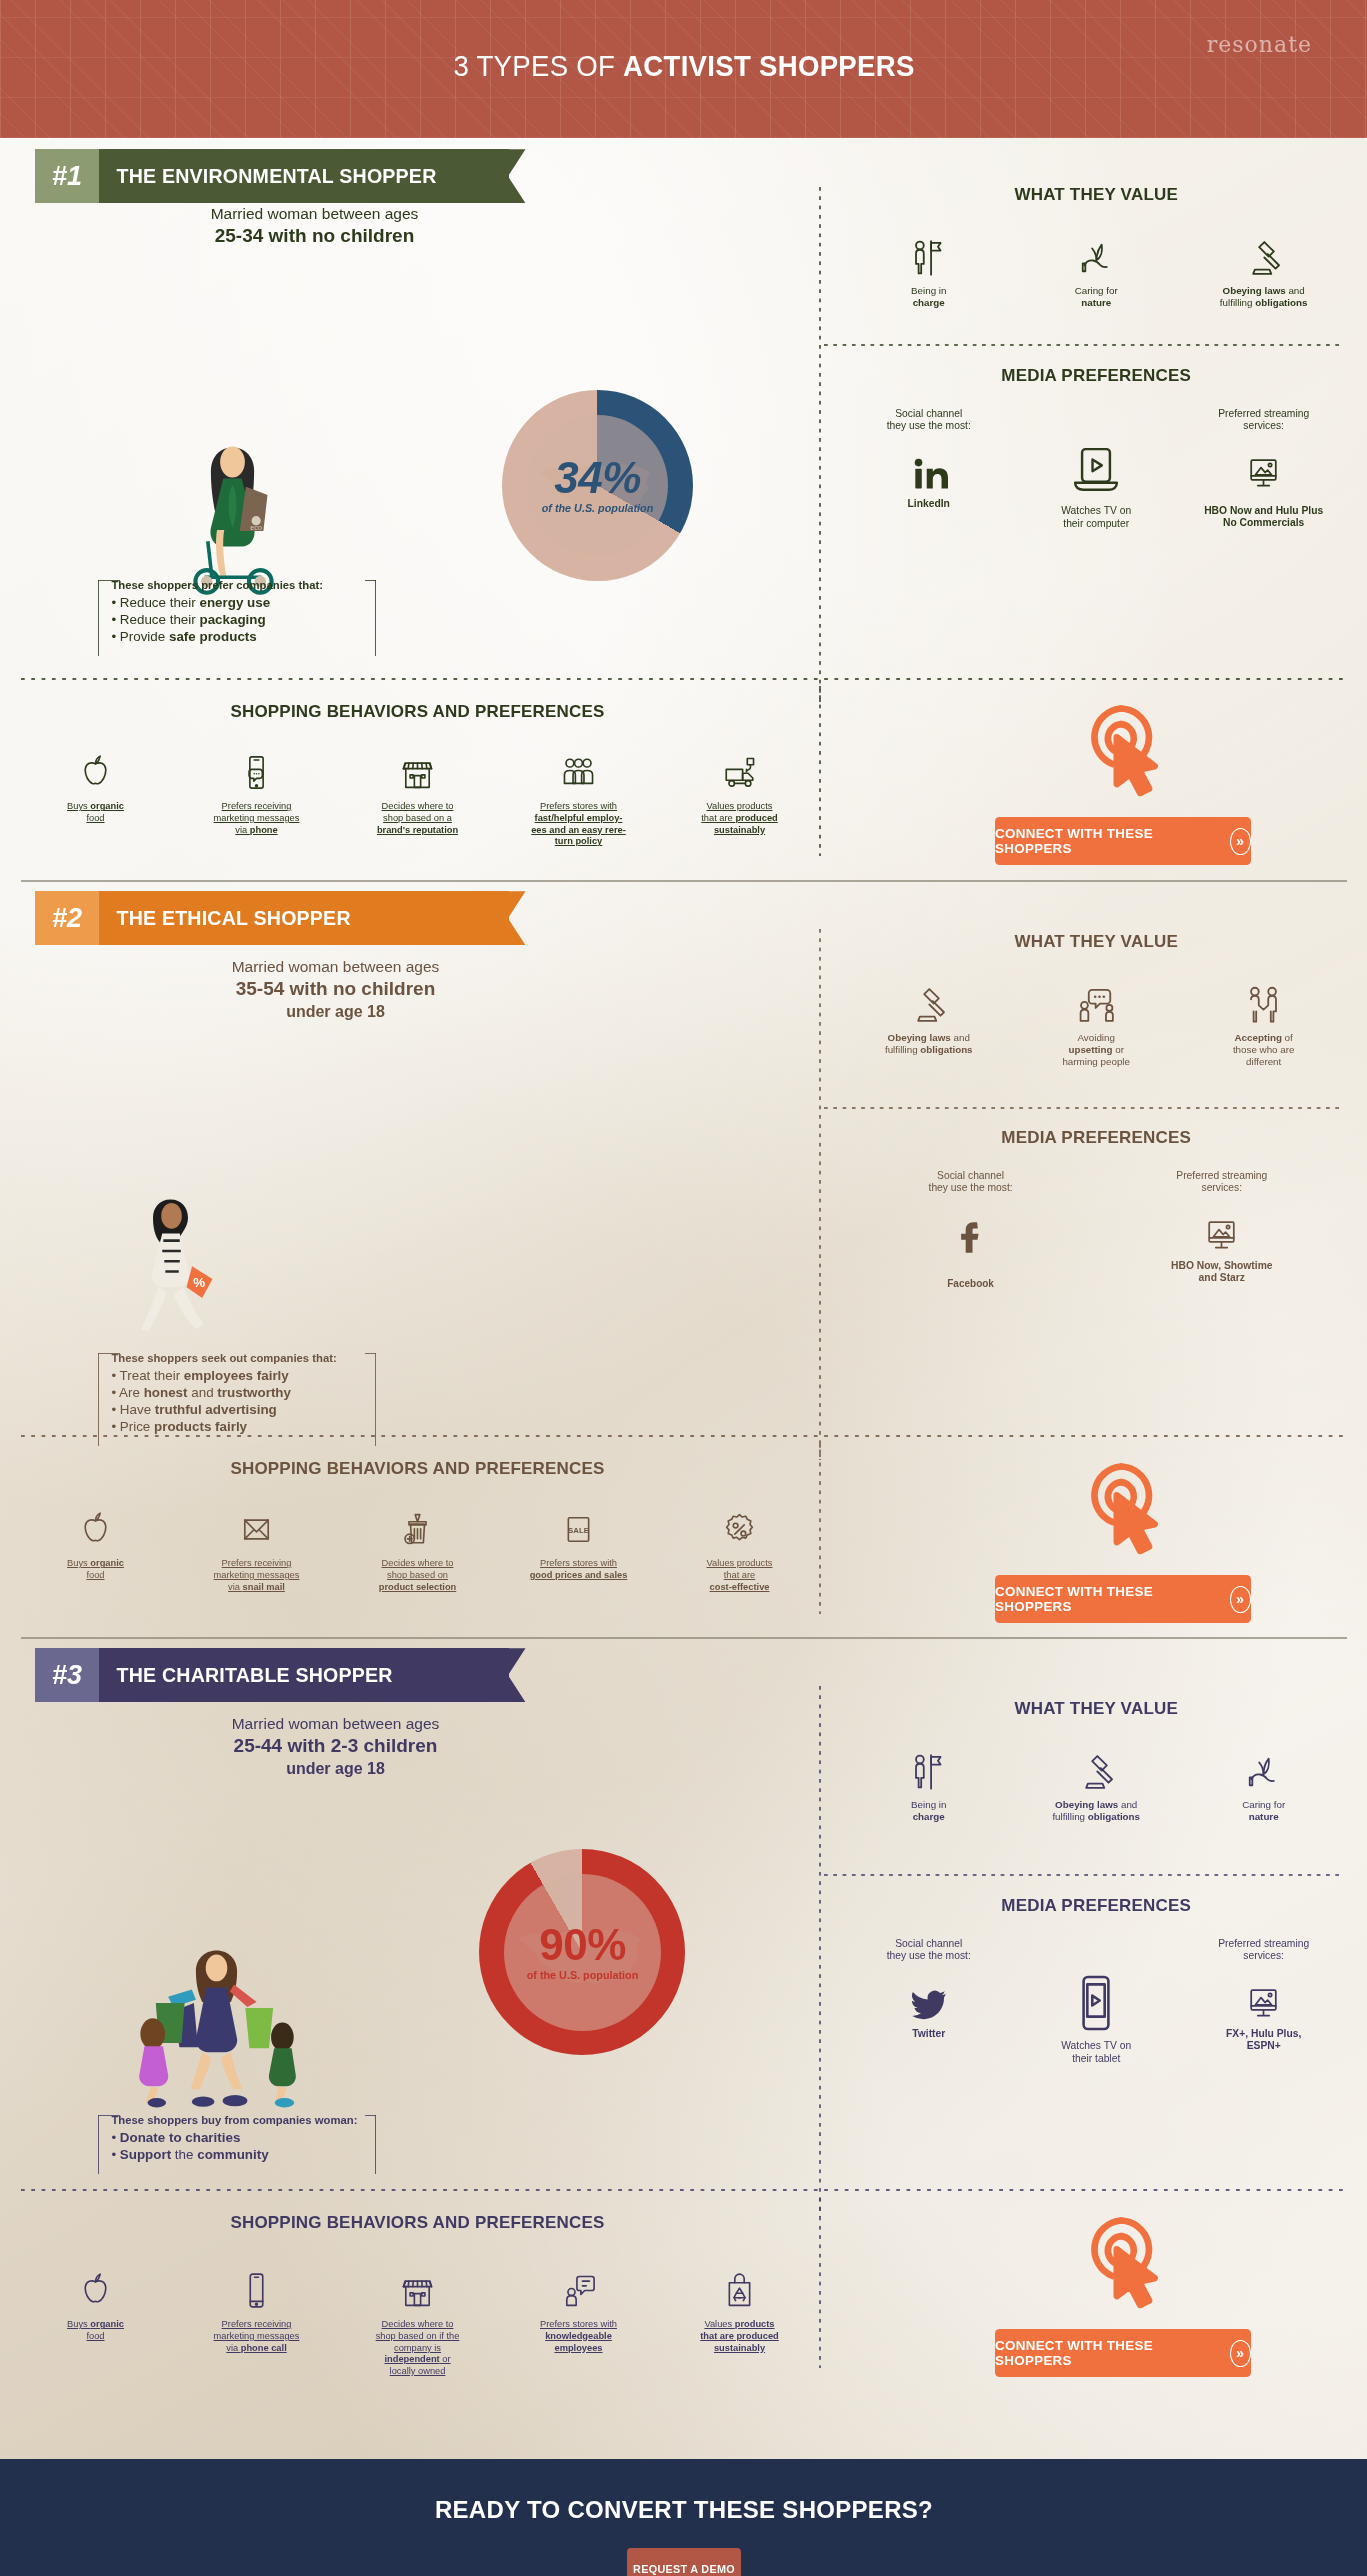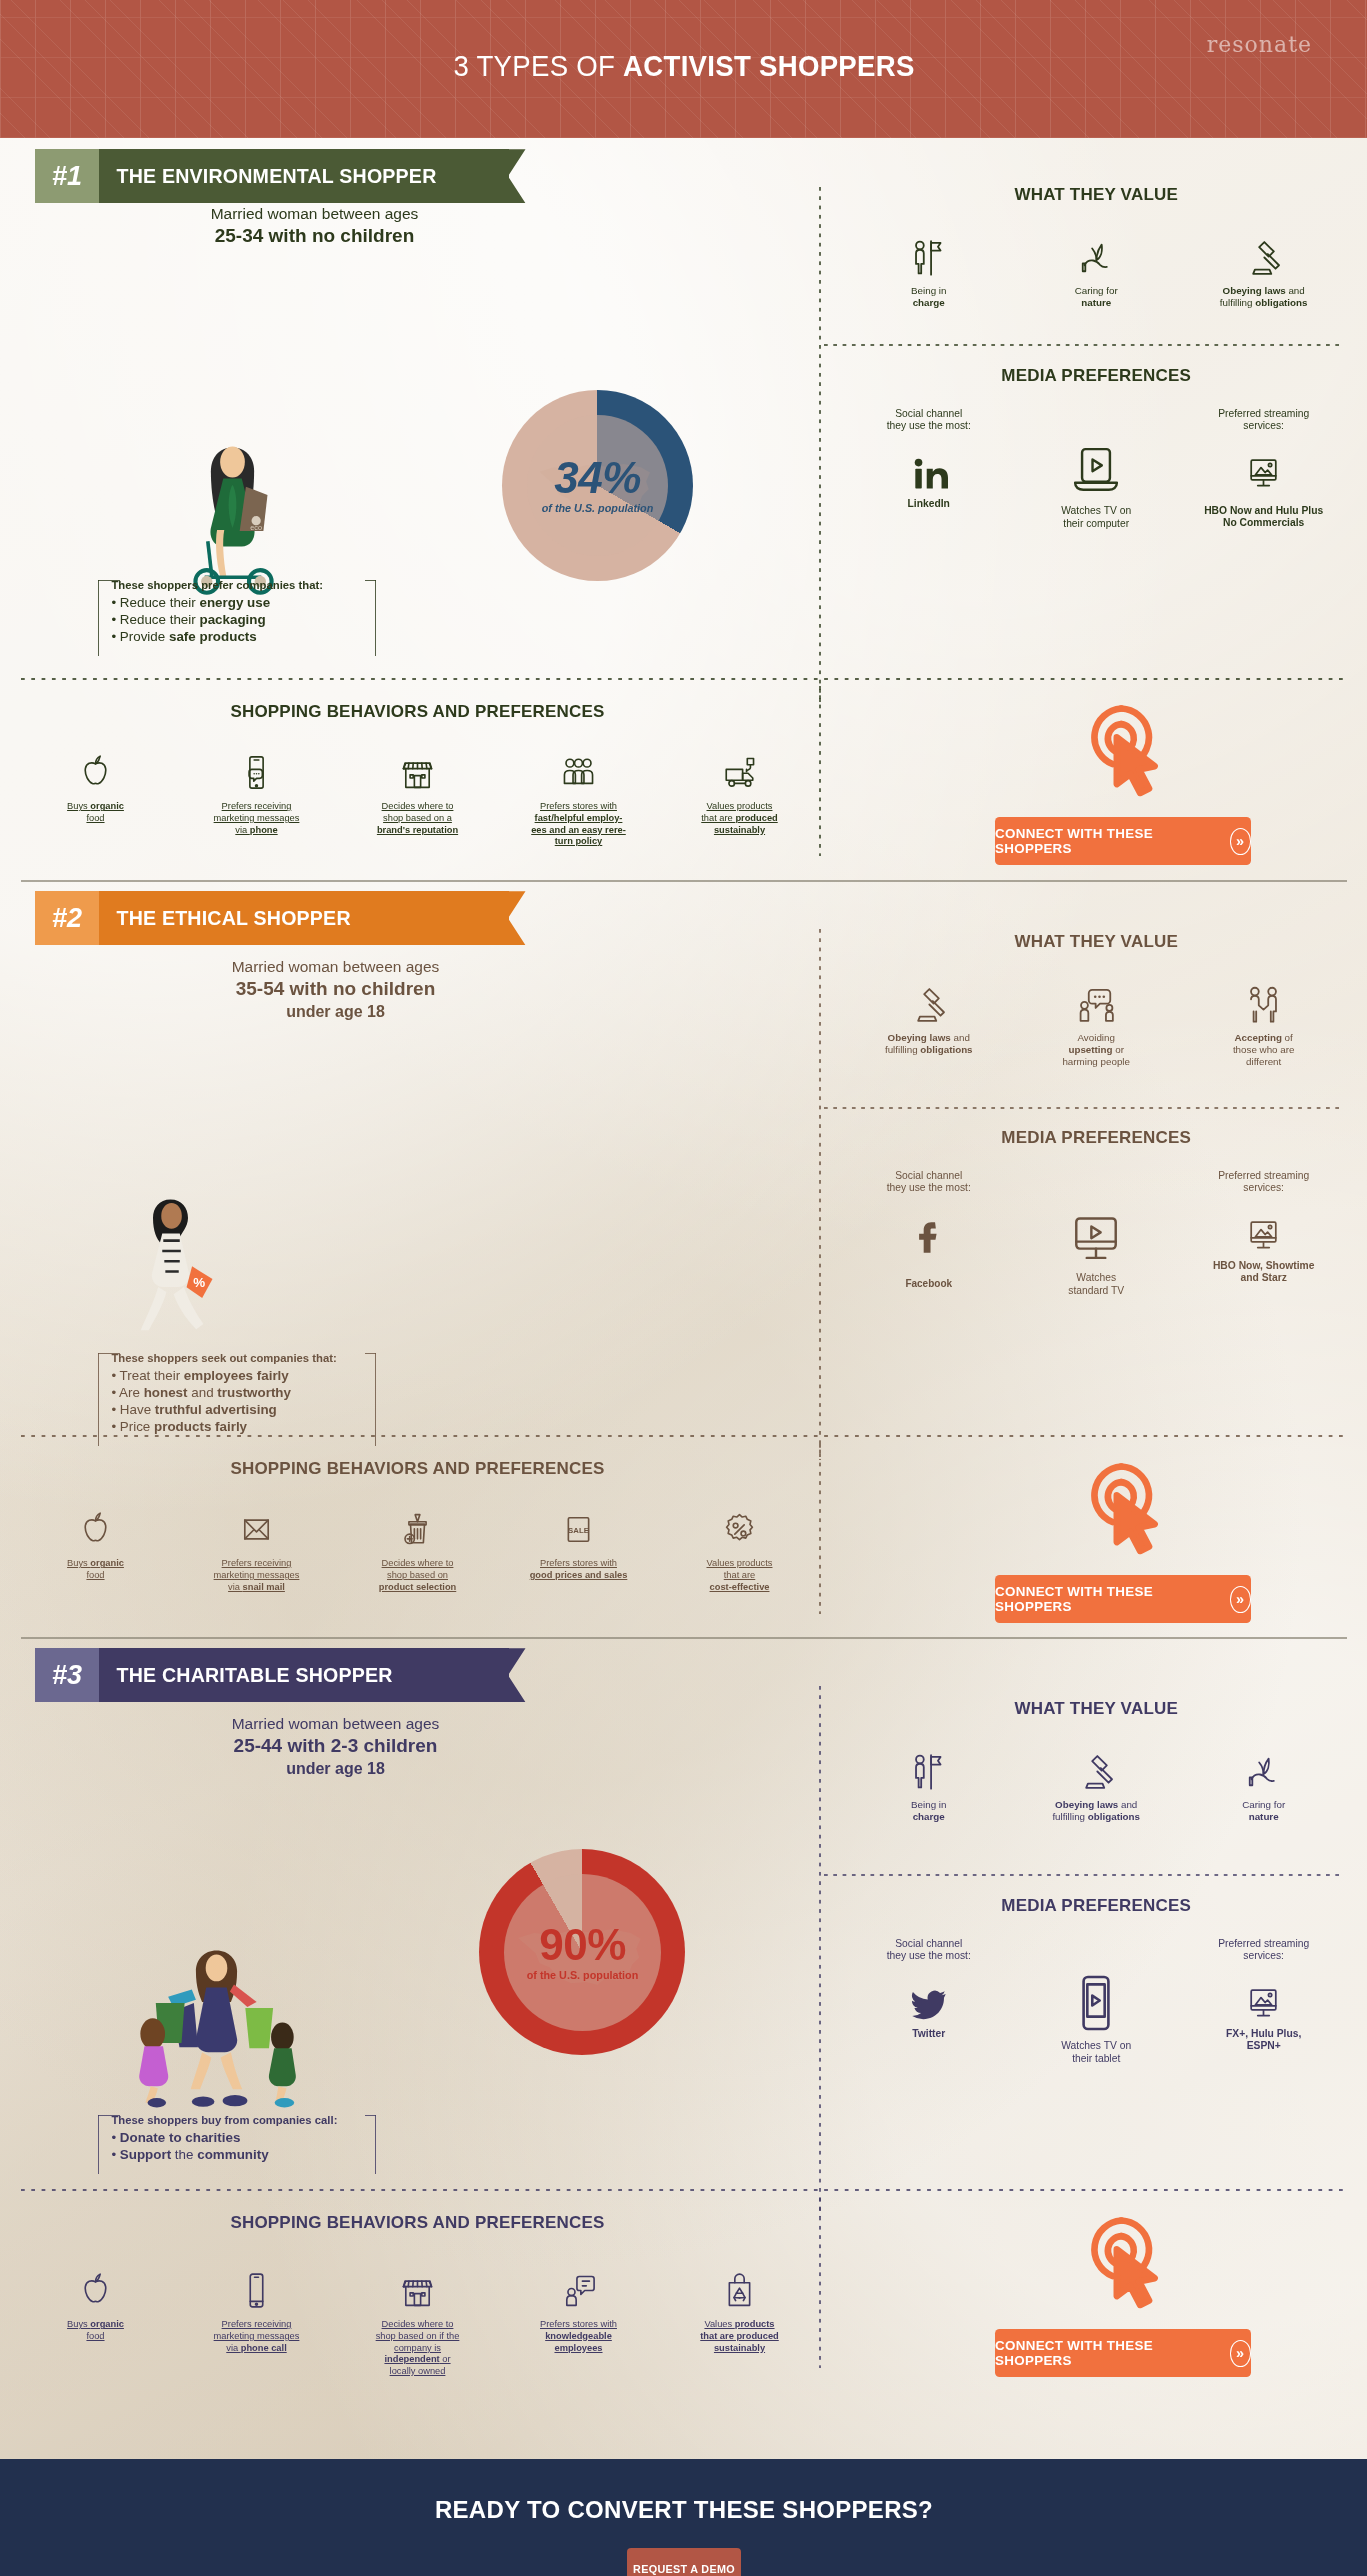--- a/index.html
+++ b/index.html
@@ -478,32 +478,20 @@
     <div class="panel-h">MEDIA PREFERENCES</div>
     <div style="display:flex;justify-content:space-around;align-items:flex-start;margin-top:21.6px;">
       <div class="cell">
         <div class="cap-sm">Social channel<br>they use the most:</div>
         <div style="display:flex;justify-content:center;height:54px;align-items:flex-end;margin-top:5.2px;">
               <svg width="38" height="38" viewBox="0 0 100 100" fill="#6b5340">
                 <path d="M66 14H56c-12 0-20 8-20 20v10H24v16h12v34h18V60h13l3-16H54V34c0-3 2-4 5-4h9z"></path>
               </svg>
             </div>
         <div class="lbl" style="font-weight:800;font-size:10px;margin-top:23px;">Facebook</div>
-      </div>
-      <div class="cell">
-        <div style="display:flex;justify-content:center;height:96px;align-items:flex-end;">
-              <svg width="58" height="58" viewBox="0 0 100 100" fill="none" stroke="#6b5340" stroke-width="4.2" stroke-linecap="round" stroke-linejoin="round">
-                <rect x="16" y="18" width="68" height="52" rx="6"></rect>
-                <path d="M16 58h68"></path>
-                <path d="M42 32l16 10-16 10z"></path>
-                <path d="M50 70v14"></path>
-                <path d="M34 86h32"></path>
-              </svg>
-            </div>
-        <div class="lbl" style="font-size:10.3px;margin-top:6.2px;">Watches<br>standard TV</div>
       </div>
       <div class="cell">
         <div class="cap-sm">Preferred streaming<br>services:</div>
         <div style="display:flex;justify-content:center;height:54px;align-items:flex-end;margin-top:5.2px;">
               <svg width="41" height="41" viewBox="0 0 100 100" fill="none" stroke="#6b5340" stroke-width="4.2" stroke-linecap="round" stroke-linejoin="round">
                 <rect x="20" y="20" width="60" height="48" rx="3"></rect>
                 <path d="M20 58h60"></path>
                 <path d="M30 56l14-18 10 12 6-6 10 12z"></path>
                 <circle cx="66" cy="32" r="4"></circle>
                 <path d="M50 68v12"></path>
@@ -629,21 +617,21 @@
     <ellipse cx="276" cy="320" rx="24" ry="11" fill="#3a3a6e"></ellipse>
     <ellipse cx="124" cy="324" rx="18" ry="9" fill="#3a3a6e"></ellipse>
     <ellipse cx="372" cy="324" rx="19" ry="9" fill="#2f9bbd"></ellipse>
   </svg>
       </div>
       <div class="callout" style="position:absolute;left:98px;top:469px;width:278px;color:#403a63;">
      <div class="brk" style="left:0;top:9.3px;bottom:0;width:1px;background:#403a63;opacity:.8"></div>
      <div class="brk" style="left:0;top:9.3px;width:21.6px;height:1px;background:#403a63;opacity:.8"></div>
      <div class="brk" style="right:0;top:9.3px;bottom:0;width:1px;background:#403a63;opacity:.8"></div>
      <div class="brk" style="right:0;top:9.3px;width:11.3px;height:1px;background:#403a63;opacity:.8"></div>
-     <div class="cap">These shoppers buy from companies call:</div>
+     <div class="cap">These shoppers buy from companies woman:</div>
      <ul>
           <li>• <span></span><b>Donate to charities</b></li>
           <li>• <span></span><b>Support</b><span> the </span><b>community</b></li>
         </ul>
   </div>
       <div class="vdots" style="left:819px;top:49px;height:531px;background-image:linear-gradient(#403a63 40%,rgba(0,0,0,0) 0);background-size:1.5px 9.3px;background-repeat:repeat-y;opacity:.75;"></div>
       <div style="position:absolute;left:845px;right:20.6px;top:62px;color:#403a63;">
      <div class="panel-h">WHAT THEY VALUE</div>
      <div class="col3" style="margin-top:27px;">
 

